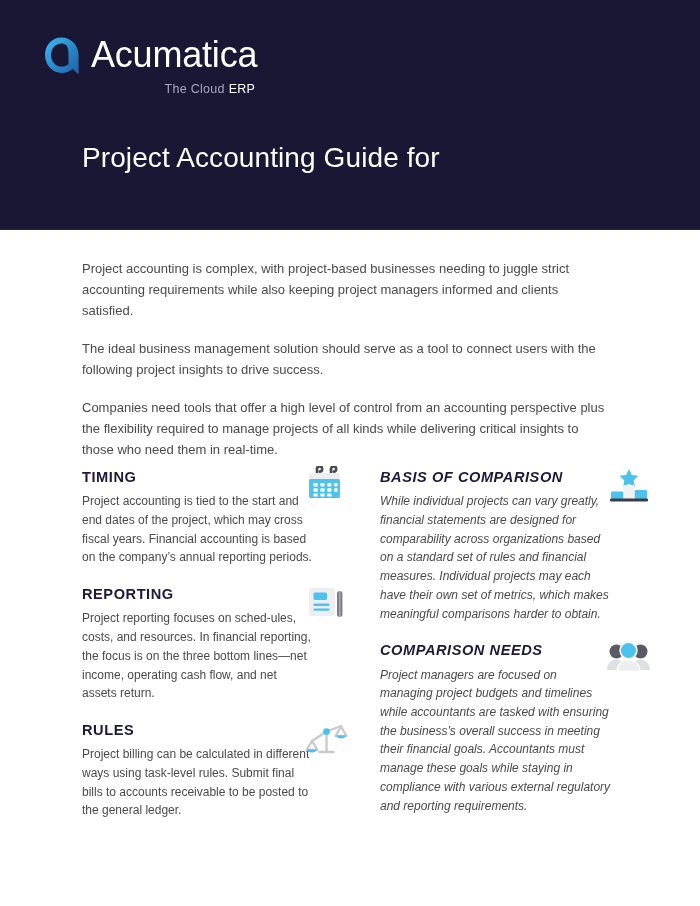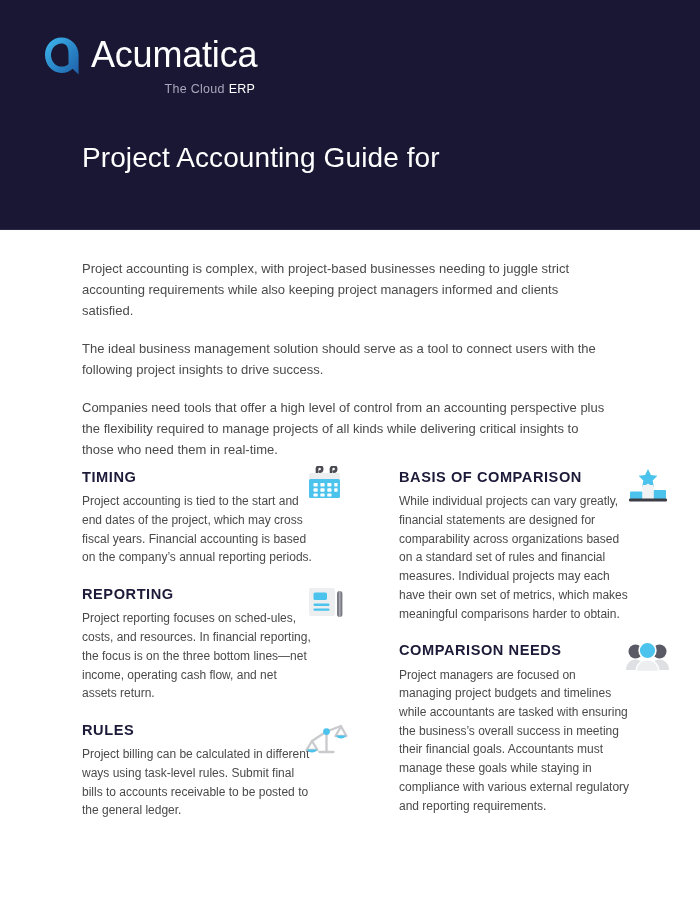--- a/index.html
+++ b/index.html
@@ -111,21 +111,21 @@
     top: 468px;
     width: 700px;
     height: 400px;
   }
 
   .col {
     position: absolute;
     width: 250px;
   }
   .col-left  { left: 82px; }
-  .col-right { left: 399px; }
+  .col-right { left: 380px; font-style: italic; }
 
   .section { position: relative; margin-bottom: 18px; }
   .section:last-child { margin-bottom: 0; }
 
   .section-head {
     font-size: 14.6px;
     font-weight: 700;
     color: #1c1a38;
     letter-spacing: 0.55px;
     line-height: 1.25;

